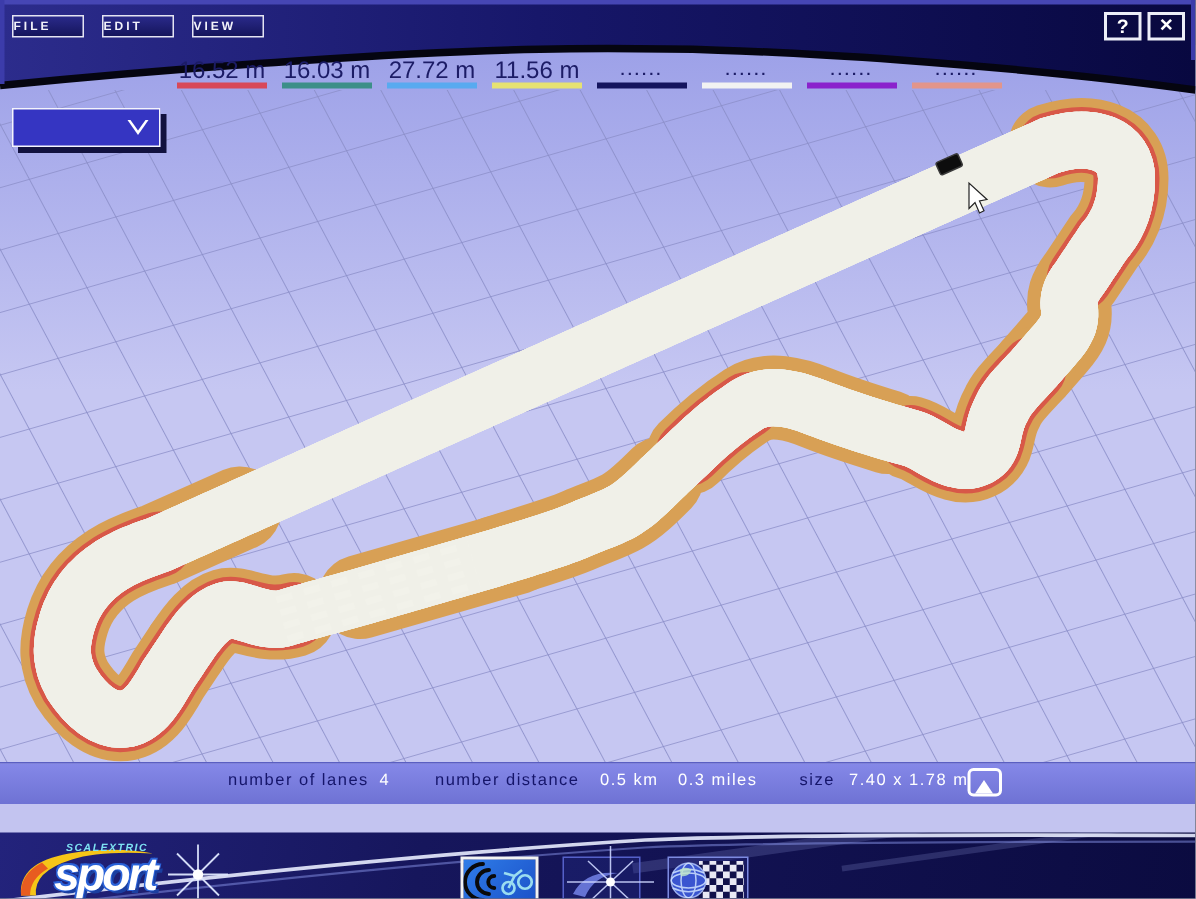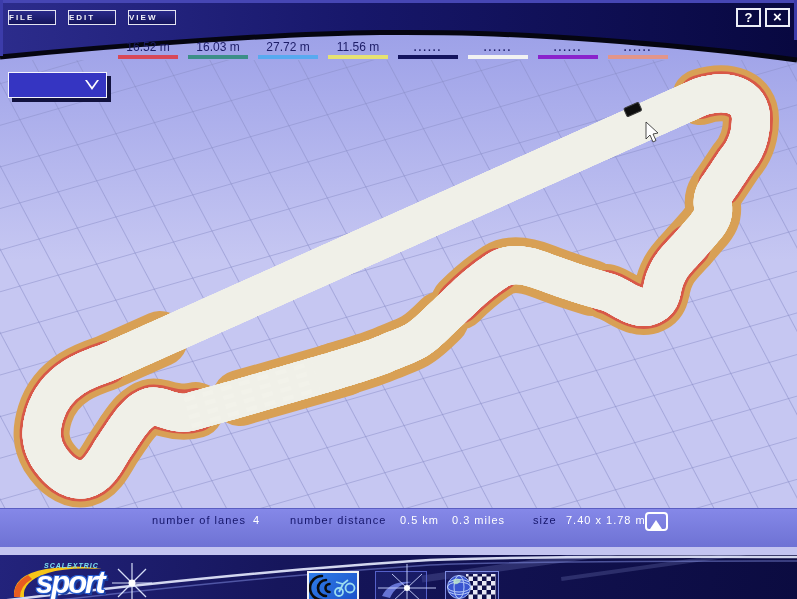--- a/index.html
+++ b/index.html
@@ -20,33 +20,33 @@
     border:2px solid #eceef8;background:rgba(10,10,60,.25);color:#fff;text-align:center;
     font-weight:bold;pointer-events:auto;cursor:pointer;}
   #btn-help{left:736px;font-size:13px;line-height:15px;}
   #btn-close{left:765px;font-size:15px;line-height:14px;}
   .edge-top{position:absolute;left:0;top:0;width:797px;height:3px;background:#4646b4;}
   .edge-left{position:absolute;left:0;top:0;width:3px;height:56px;background:#3c3caa;}
   .edge-right{position:absolute;right:0;top:0;width:3px;height:40px;background:#3c3caa;}
   
   #lane-strip{position:absolute;left:118px;top:41px;display:flex;z-index:4;}
   .lane-item{width:60px;margin-right:10px;text-align:center;}
-  .lane-label{font-size:12px;color:#1c1c66;white-space:nowrap;line-height:13px;}
+  .lane-label{font-size:16px;color:#1c1c66;white-space:nowrap;line-height:13px;}
   .lane-label.dots{font-size:10px;font-weight:bold;letter-spacing:2px;}
   .lane-bar{height:4px;margin-top:1px;}
   
   #track-dropdown{position:absolute;left:8px;top:72px;width:97px;height:24px;z-index:4;
     background:#3535c2;border:1px solid #f4f4fc;box-shadow:4px 4px 0 #12123f;
     cursor:pointer;display:flex;align-items:center;justify-content:flex-end;}
   #track-dropdown .tri{margin-right:7px;width:0;height:0;border-left:7px solid transparent;
     border-right:7px solid transparent;border-top:10px solid #fff;position:relative;}
   #track-dropdown .tri:after{content:"";position:absolute;left:-5px;top:-10px;width:0;height:0;
     border-left:5px solid transparent;border-right:5px solid transparent;border-top:7px solid #3535c2;}
   
-  #statusbar{position:absolute;left:0;top:508px;width:797px;height:39px;z-index:5;
+  #statusbar{position:absolute;left:0;top:508px;width:797px;height:28px;z-index:5;
     background:linear-gradient(180deg,#8588e8,#6e72d4);border-top:1px solid #5a5ec2;box-sizing:border-box;
     font-size:11px;letter-spacing:1px;}
   #statusbar span{position:absolute;top:5px;white-space:nowrap;}
   .sb-label{color:#15156a;}
   .sb-value{color:#ffffff;}
   #sb-lanes-label{left:152px} #sb-lanes-value{left:253px}
   #sb-dist-label{left:290px}  #sb-km{left:400px} #sb-miles{left:452px}
   #sb-size-label{left:533px}  #sb-size-value{left:566px}
   #sb-icon{position:absolute;left:645px;top:3px;width:19px;height:15px;border:2px solid #fff;
     border-radius:4px;cursor:pointer;}

